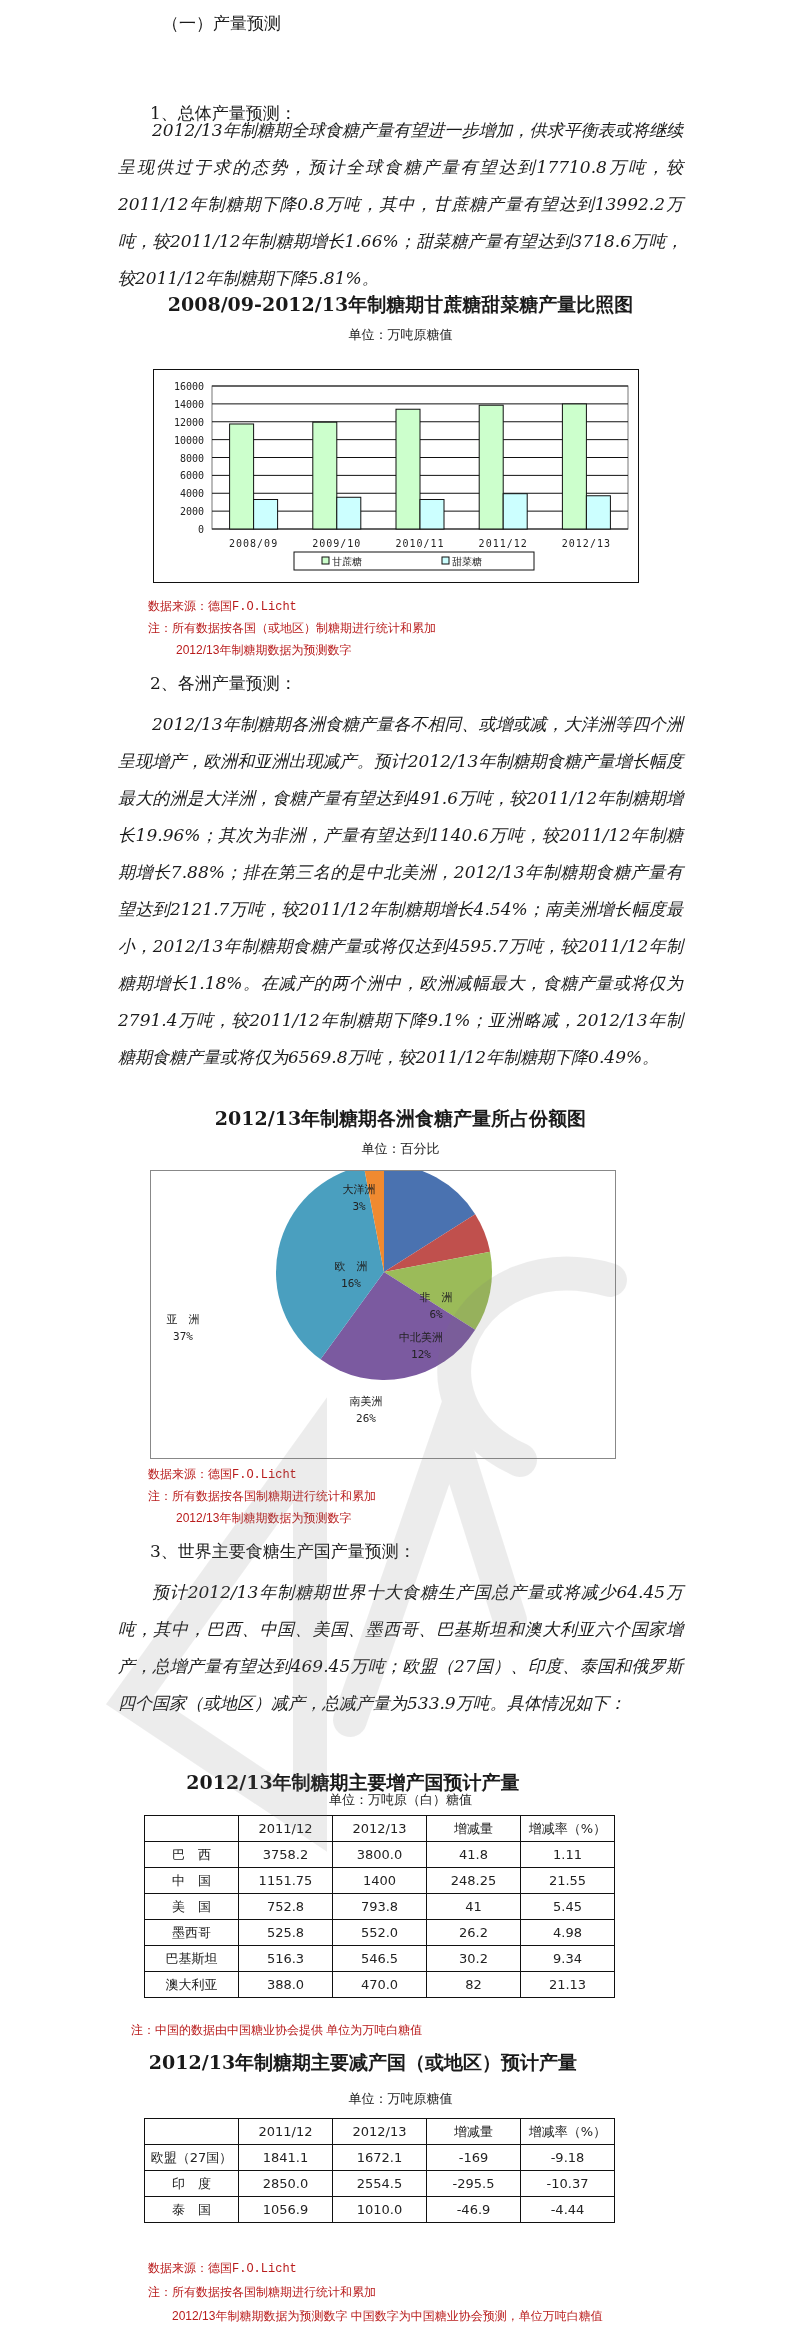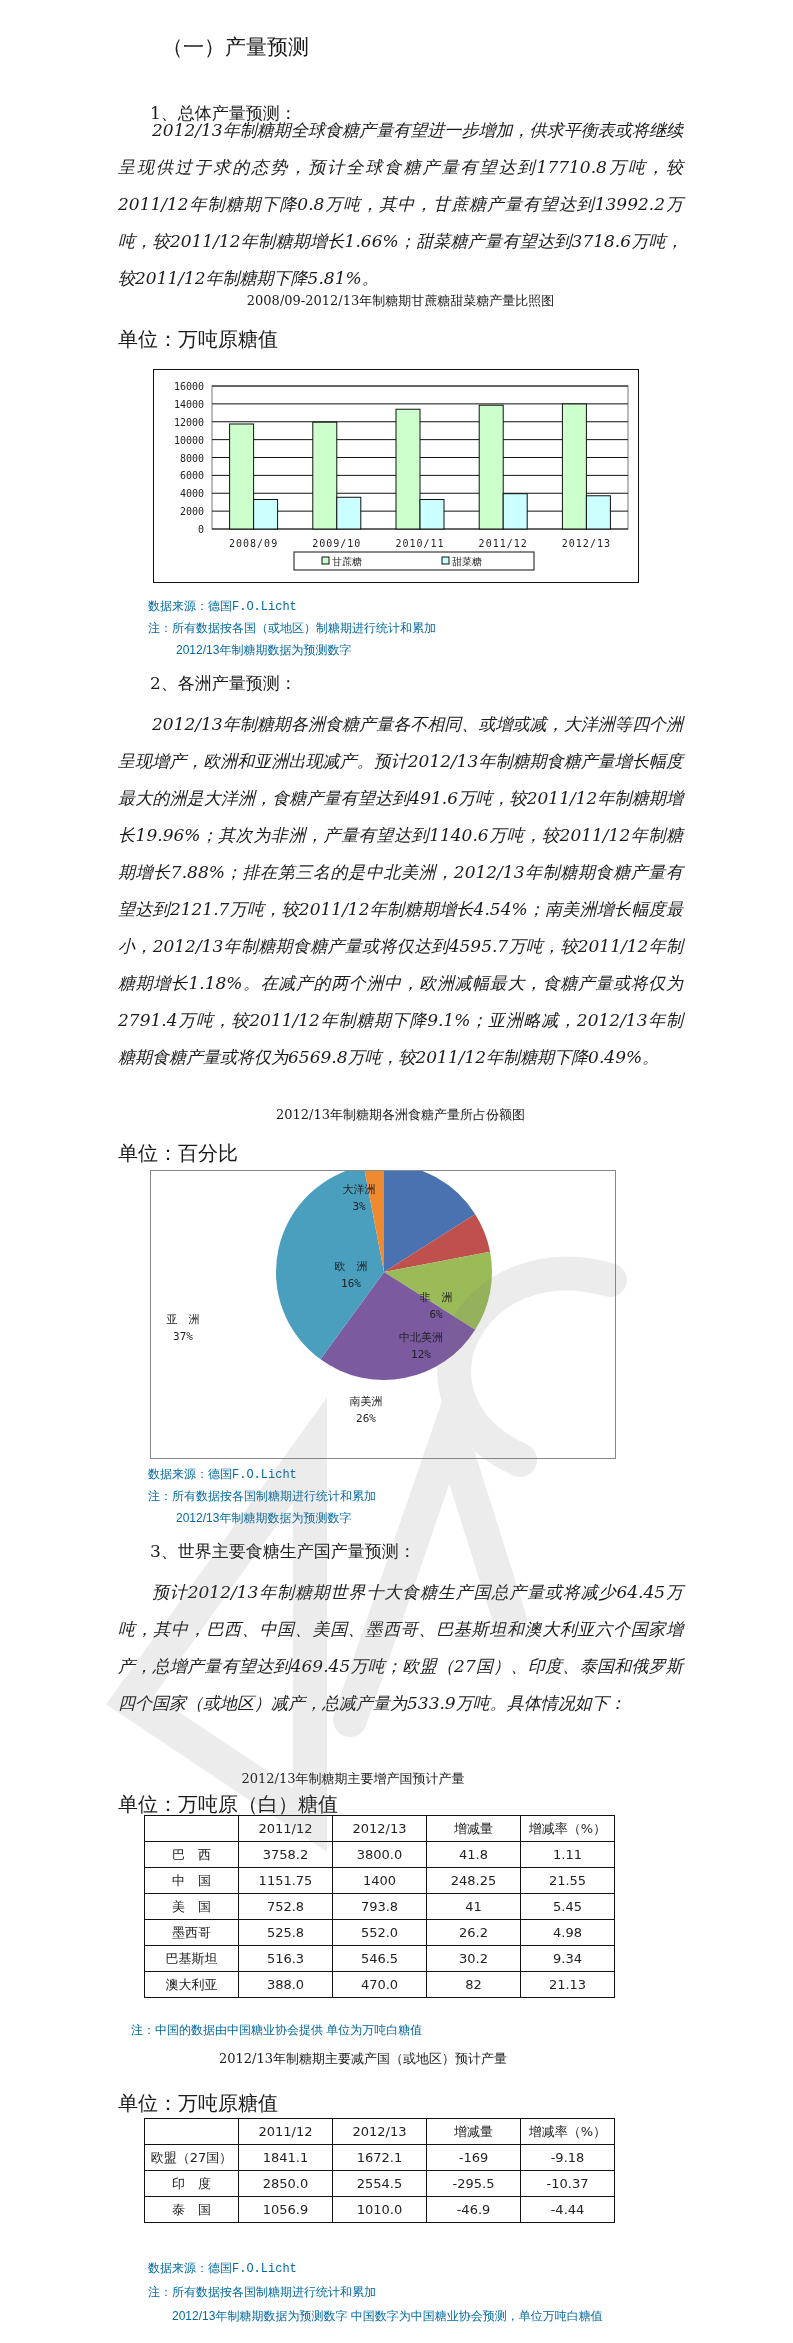--- a/index.html
+++ b/index.html
@@ -1,25 +1,25 @@
 <!DOCTYPE html>
 <html><head>
 <meta charset="utf-8">
 <style>
   html, body { margin: 0; padding: 0; background: #ffffff; }
   body { width: 793px; height: 2343px; position: relative; overflow: hidden;
          font-family: "DejaVu Serif", "Liberation Serif", serif; color: #1a1a1a; }
   .abs { position: absolute; }
-  .h1 { left: 162px; top: 33px; font-size: 21px; font-family: Liberation Mono, monospace; }
+  .h1 { left: 162px; top: 12px; font-size: 17px; font-family: Liberation Mono, monospace; }
   .h2 { font-size: 17px; left: 150px; }
   .para { left: 118px; width: 565px; font-size: 17px; line-height: 37px; text-align: justify; }
   .para p { margin: 0; text-indent: 34px; font-style: italic; }
-  .caption { font-size: 13px; text-align: center; left: 118px; width: 565px; }
-  .unit { font-size: 20px; text-align: left; width: 565px; left: 118px; }
-  .note { font-family: "Liberation Sans", "DejaVu Sans", sans-serif; font-size: 12px; color: #0369a1; }
+  .caption { font-size: 19px; text-align: center; left: 118px; width: 565px; font-weight: bold; }
+  .unit { font-size: 13px; text-align: center; width: 565px; left: 118px; }
+  .note { font-family: "Liberation Sans", "DejaVu Sans", sans-serif; font-size: 12px; color: #b91c1c; }
   .note .mono { font-family: "Liberation Mono", "DejaVu Sans Mono", monospace; }
   .chartbox { border: 1.5px solid #111; background: #fff; }
   .piebox { border: 1px solid #888; background: #fff; }
   table.data { border-collapse: collapse; position: absolute; left: 144px;
                font-family: "DejaVu Sans", "Liberation Sans", sans-serif; font-size: 13px; }
   table.data td { border: 1.5px solid #111; text-align: center; height: 25px; padding: 0; color: #222; }
   table.data td.c0 { width: 93px; }
   table.data td.cx { width: 93px; }
   .wm { position: absolute; pointer-events: none; opacity: 0.13; }
 </style>

